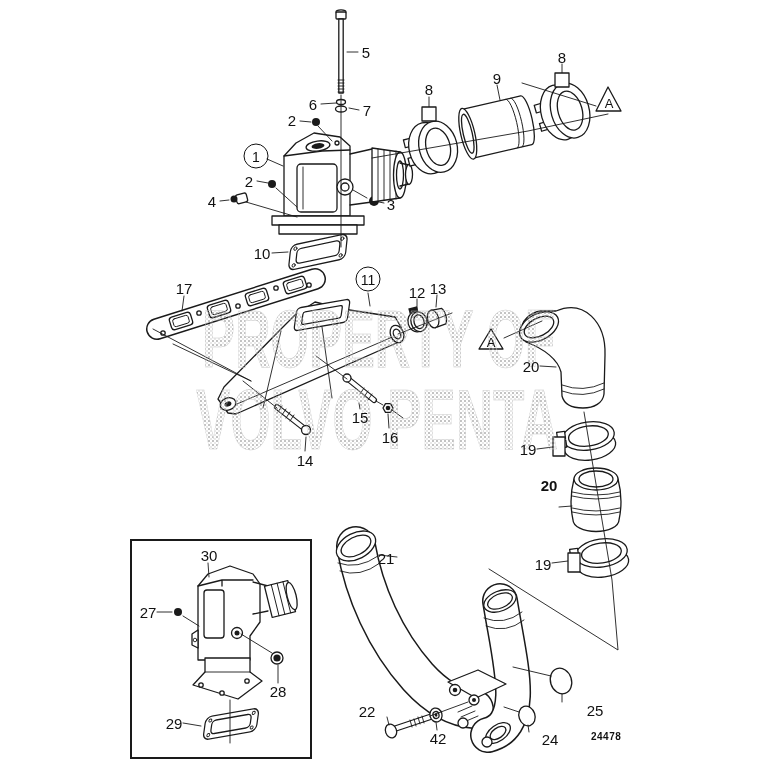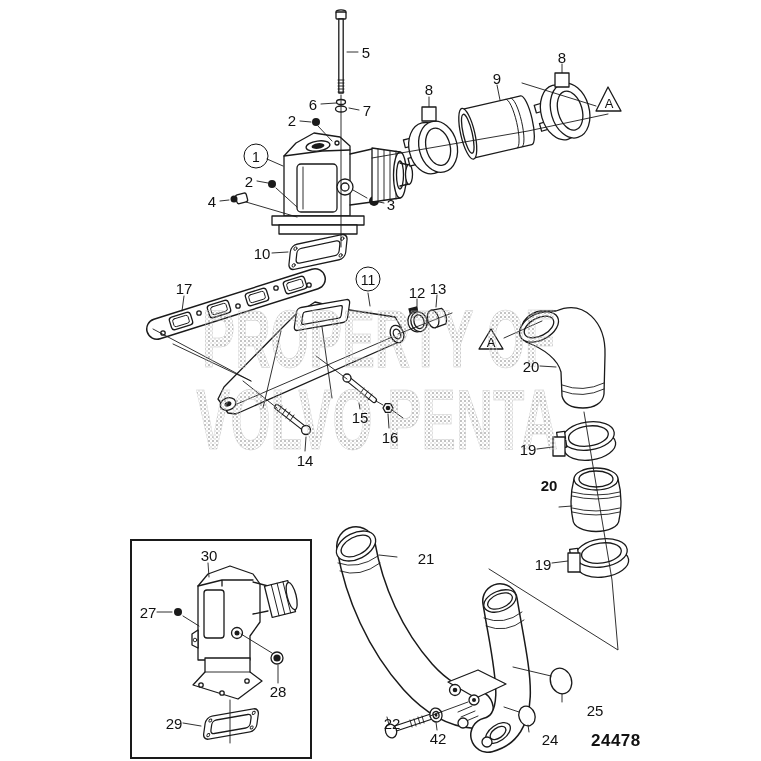--- a/index.html
+++ b/index.html
@@ -10,21 +10,21 @@
   .th{fill:none;stroke:#1a1a1a;stroke-width:0.9;stroke-linejoin:round;stroke-linecap:round;}
   .fw{fill:#ffffff;stroke:#1a1a1a;stroke-width:1.3;stroke-linejoin:round;}
   .fb{fill:#1a1a1a;stroke:none;}
   .wm{font-family:"Liberation Sans",sans-serif;font-weight:bold;opacity:0.85;}
   #labels{position:absolute;left:0;top:0;width:761px;height:761px;pointer-events:none;}
   .callout{position:absolute;transform:translate(-50%,-50%);font-size:15px;color:#111;
            white-space:nowrap;line-height:1;}
   .callout.circled{width:23px;height:23px;border:1.4px solid #111;border-radius:50%;
            display:flex;align-items:center;justify-content:center;font-size:14px;background:transparent;}
   .vmark{position:absolute;transform:translate(-50%,-50%);font-size:13px;color:#111;line-height:1;}
-  .fig-num{position:absolute;left:591px;top:731px;font-size:17px;font-weight:bold;
+  .fig-num{position:absolute;left:591px;top:731px;font-size:10px;font-weight:bold;
            letter-spacing:0.5px;color:#111;}
 </style>
 </head>
 <body>
 
 <div id="stage">
 <svg width="761" height="761" viewBox="0 0 761 761">
   <defs>
     <pattern id="speck" width="4" height="4" patternUnits="userSpaceOnUse">
       <circle cx="1" cy="1" r="0.95" fill="#9c9c9c"></circle>
@@ -394,22 +394,22 @@
       <div class="callout" style="left: 417px; top: 292px;">12</div>
       <div class="callout" style="left: 438px; top: 288px;">13</div>
       <div class="callout" style="left: 184px; top: 288px;">17</div>
       <div class="callout" style="left: 305px; top: 460px;">14</div>
       <div class="callout" style="left: 360px; top: 417px;">15</div>
       <div class="callout" style="left: 390px; top: 437px;">16</div>
       <div class="callout" style="left: 531px; top: 366px;">20</div>
       <div class="callout" style="left: 528px; top: 449px;">19</div>
       <div class="callout" style="left: 549px; top: 485px; font-weight: bold;">20</div>
       <div class="callout" style="left: 543px; top: 564px;">19</div>
-      <div class="callout" style="left: 426px; top: 558px;">21</div>
-      <div class="callout" style="left: 392px; top: 711px; margin-top: 12px;">22</div>
+      <div class="callout" style="left: 386px; top: 558px;">21</div>
+      <div class="callout" style="left: 367px; top: 711px;">22</div>
       <div class="callout" style="left: 438px; top: 738px;">42</div>
       <div class="callout" style="left: 550px; top: 739px;">24</div>
       <div class="callout" style="left: 563px; top: 710px; margin-left: 32px;">25</div>
       <div class="callout" style="left: 209px; top: 555px;">30</div>
       <div class="callout" style="left: 148px; top: 612px;">27</div>
       <div class="callout" style="left: 278px; top: 691px;">28</div>
       <div class="callout" style="left: 174px; top: 723px;">29</div>
       <div class="vmark" style="left: 609px; top: 103px;">A</div>
       <div class="vmark" style="left: 491px; top: 342px;">A</div>
     </div>

